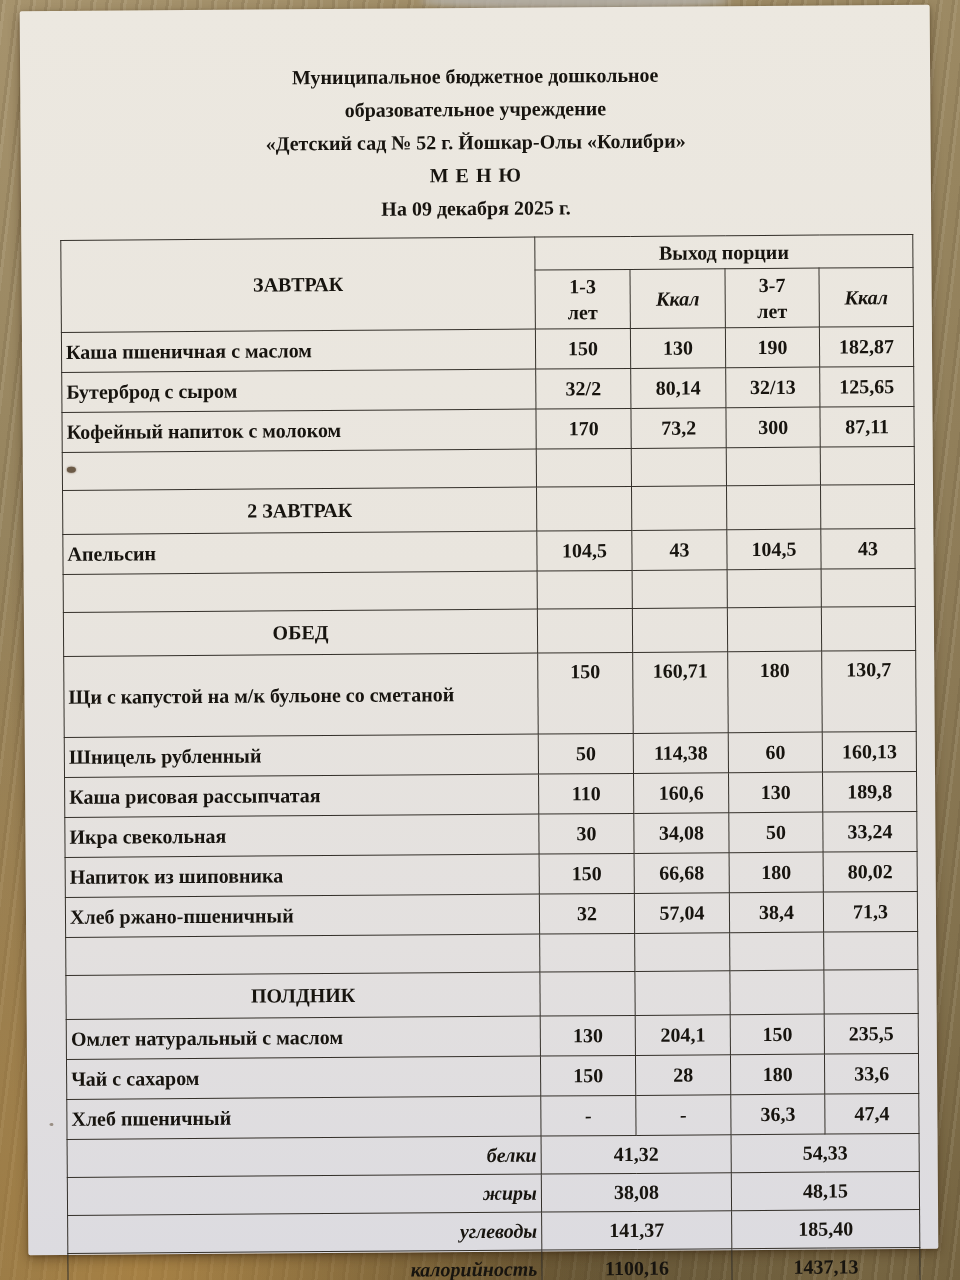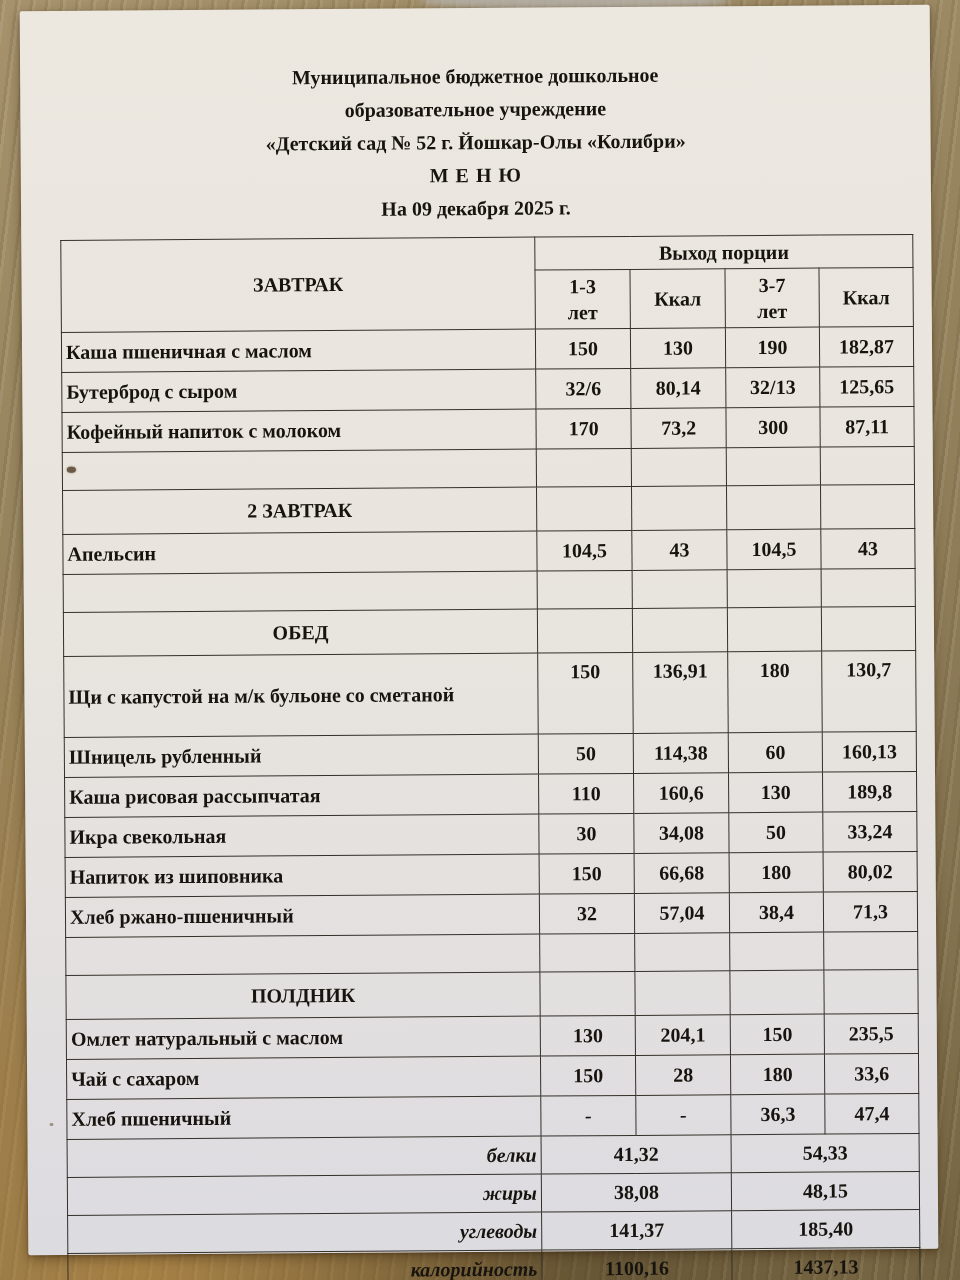--- a/index.html
+++ b/index.html
@@ -33,21 +33,21 @@
     border-collapse:collapse;margin:12px 0 0 39px;width:852px;
     color:#17140f;table-layout:fixed;
   }
   table.menu td{
     border:1.5px solid #34302a;font-weight:bold;font-size:20px;
     padding:2px 4px;vertical-align:middle;overflow:hidden;
   }
   td.meal{text-align:center;font-size:20px;}
   td.portion{text-align:center;height:28px;font-size:21px;}
   td.agehdr,td.kcalhdr{text-align:center;height:54px;vertical-align:middle;line-height:26px;}
-  td.kcalhdr{vertical-align:top;padding-top:5px;}
+  td.kcalhdr{vertical-align:top;padding-top:5px;font-style:italic;}
   td.name{text-align:left;padding-left:8px;font-size:21px;height:35px;line-height:25px;}
   td.num{text-align:center;font-size:20px;height:35px;}
   tr.tall td{height:71px;}
   tr.tall td.num{vertical-align:top;padding-top:7px;}
   td.sect{text-align:center;font-size:20px;height:39px;}
   tr.empty td{height:33px;}
   td.slabel{
     text-align:right;font-style:italic;padding-right:16px;height:33px;
     border-left:none;font-size:20px;
   }
@@ -98,21 +98,21 @@
 
       <tr>
         <td class="name">Каша пшеничная с маслом</td>
         <td class="num">150</td>
         <td class="num">130</td>
         <td class="num">190</td>
         <td class="num">182,87</td>
       </tr>
       <tr>
         <td class="name">Бутерброд с сыром</td>
-        <td class="num">32/6</td>
+        <td class="num">32/2</td>
         <td class="num">80,14</td>
         <td class="num">32/13</td>
         <td class="num">125,65</td>
       </tr>
       <tr>
         <td class="name">Кофейный напиток с молоком</td>
         <td class="num">170</td>
         <td class="num">73,2</td>
         <td class="num">300</td>
         <td class="num">87,11</td>
@@ -148,21 +148,21 @@
       <tr>
         <td class="sect">ОБЕД</td>
         <td class="num"></td>
           <td class="num"></td>
           <td class="num"></td>
           <td class="num"></td>
       </tr>
       <tr class="tall">
         <td class="name">Щи с капустой на м/к бульоне со сметаной</td>
         <td class="num">150</td>
-        <td class="num">136,91</td>
+        <td class="num">160,71</td>
         <td class="num">180</td>
         <td class="num">130,7</td>
       </tr>
       <tr>
         <td class="name">Шницель рубленный</td>
         <td class="num">50</td>
         <td class="num">114,38</td>
         <td class="num">60</td>
         <td class="num">160,13</td>
       </tr>

